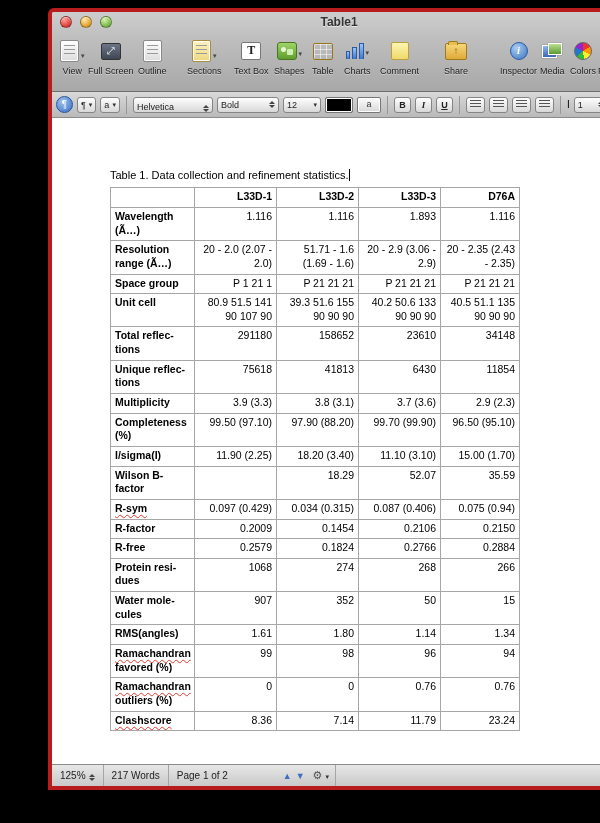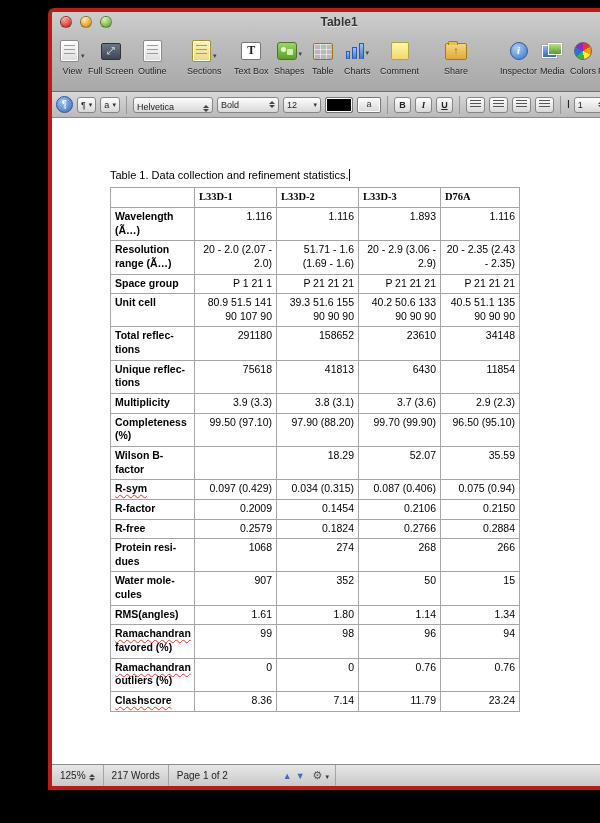--- a/index.html
+++ b/index.html
@@ -79,21 +79,21 @@
   .fb-biu.u{text-decoration:underline;}
   .align-ic{width:11px;height:9px;background:repeating-linear-gradient(#555 0 1px,transparent 1px 3px);}
   .fb-lines{font-size:10px;}
   
   .content{position:absolute;left:0;top:106px;width:539px;bottom:22px;background:#fff;overflow:hidden;}
   .doc-title{position:absolute;left:58px;top:51px;font-size:11px;font-weight:normal;color:#000;}
   .cursor{display:inline-block;width:1px;height:12px;background:#000;vertical-align:-2px;margin-left:1px;}
   table.stats{position:absolute;left:58px;top:69px;border-collapse:collapse;table-layout:fixed;width:409px;
               font-size:10.5px;line-height:1.3;color:#000;}
   table.stats td,table.stats th{border:1px solid #a6a6a6;padding:2px 4px 3px 4px;vertical-align:top;box-sizing:border-box;}
-  table.stats th{text-align:left;font-weight:bold;height:20px;font-family:Liberation Serif, serif;}
+  table.stats th{text-align:right;font-weight:bold;height:20px;}
   td.rowlabel{font-weight:bold;text-align:left;}
   td.val{text-align:right;}
   .wavy{text-decoration:underline;text-decoration-style:wavy;text-decoration-color:#e03a2f;text-decoration-thickness:1px;text-underline-offset:2px;}
   
   .vscroll{position:absolute;right:0;top:106px;width:15px;bottom:22px;background:linear-gradient(90deg,#e9e9e9,#f7f7f7);
            border-left:1px solid #b5b5b5;box-sizing:border-box;}
   .sb-arrow{position:absolute;left:0;width:100%;text-align:center;font-size:8px;color:#444;line-height:10px;}
   .sb-thumb{position:absolute;left:1px;width:12px;top:14px;height:560px;border-radius:7px;
             background:linear-gradient(90deg,#b9d4f2,#5f97e0 45%,#8cb8ec);border:1px solid #7795bb;box-sizing:border-box;}
   
@@ -369,20 +369,27 @@
             <td class="val">2.9 (2.3)</td>
           </tr>
           <tr>
             <td class="rowlabel">Completeness (%)</td>
             <td class="val">99.50 (97.10)</td>
             <td class="val">97.90 (88.20)</td>
             <td class="val">99.70 (99.90)</td>
             <td class="val">96.50 (95.10)</td>
           </tr>
           <tr>
+            <td class="rowlabel">I/sigma(I)</td>
+            <td class="val">11.90 (2.25)</td>
+            <td class="val">18.20 (3.40)</td>
+            <td class="val">11.10 (3.10)</td>
+            <td class="val">15.00 (1.70)</td>
+          </tr>
+          <tr>
             <td class="rowlabel">Wilson B-factor</td>
             <td class="val"></td>
             <td class="val">18.29</td>
             <td class="val">52.07</td>
             <td class="val">35.59</td>
           </tr>
           <tr>
             <td class="rowlabel"><span class="wavy">R-sym</span></td>
             <td class="val">0.097 (0.429)</td>
             <td class="val">0.034 (0.315)</td>

